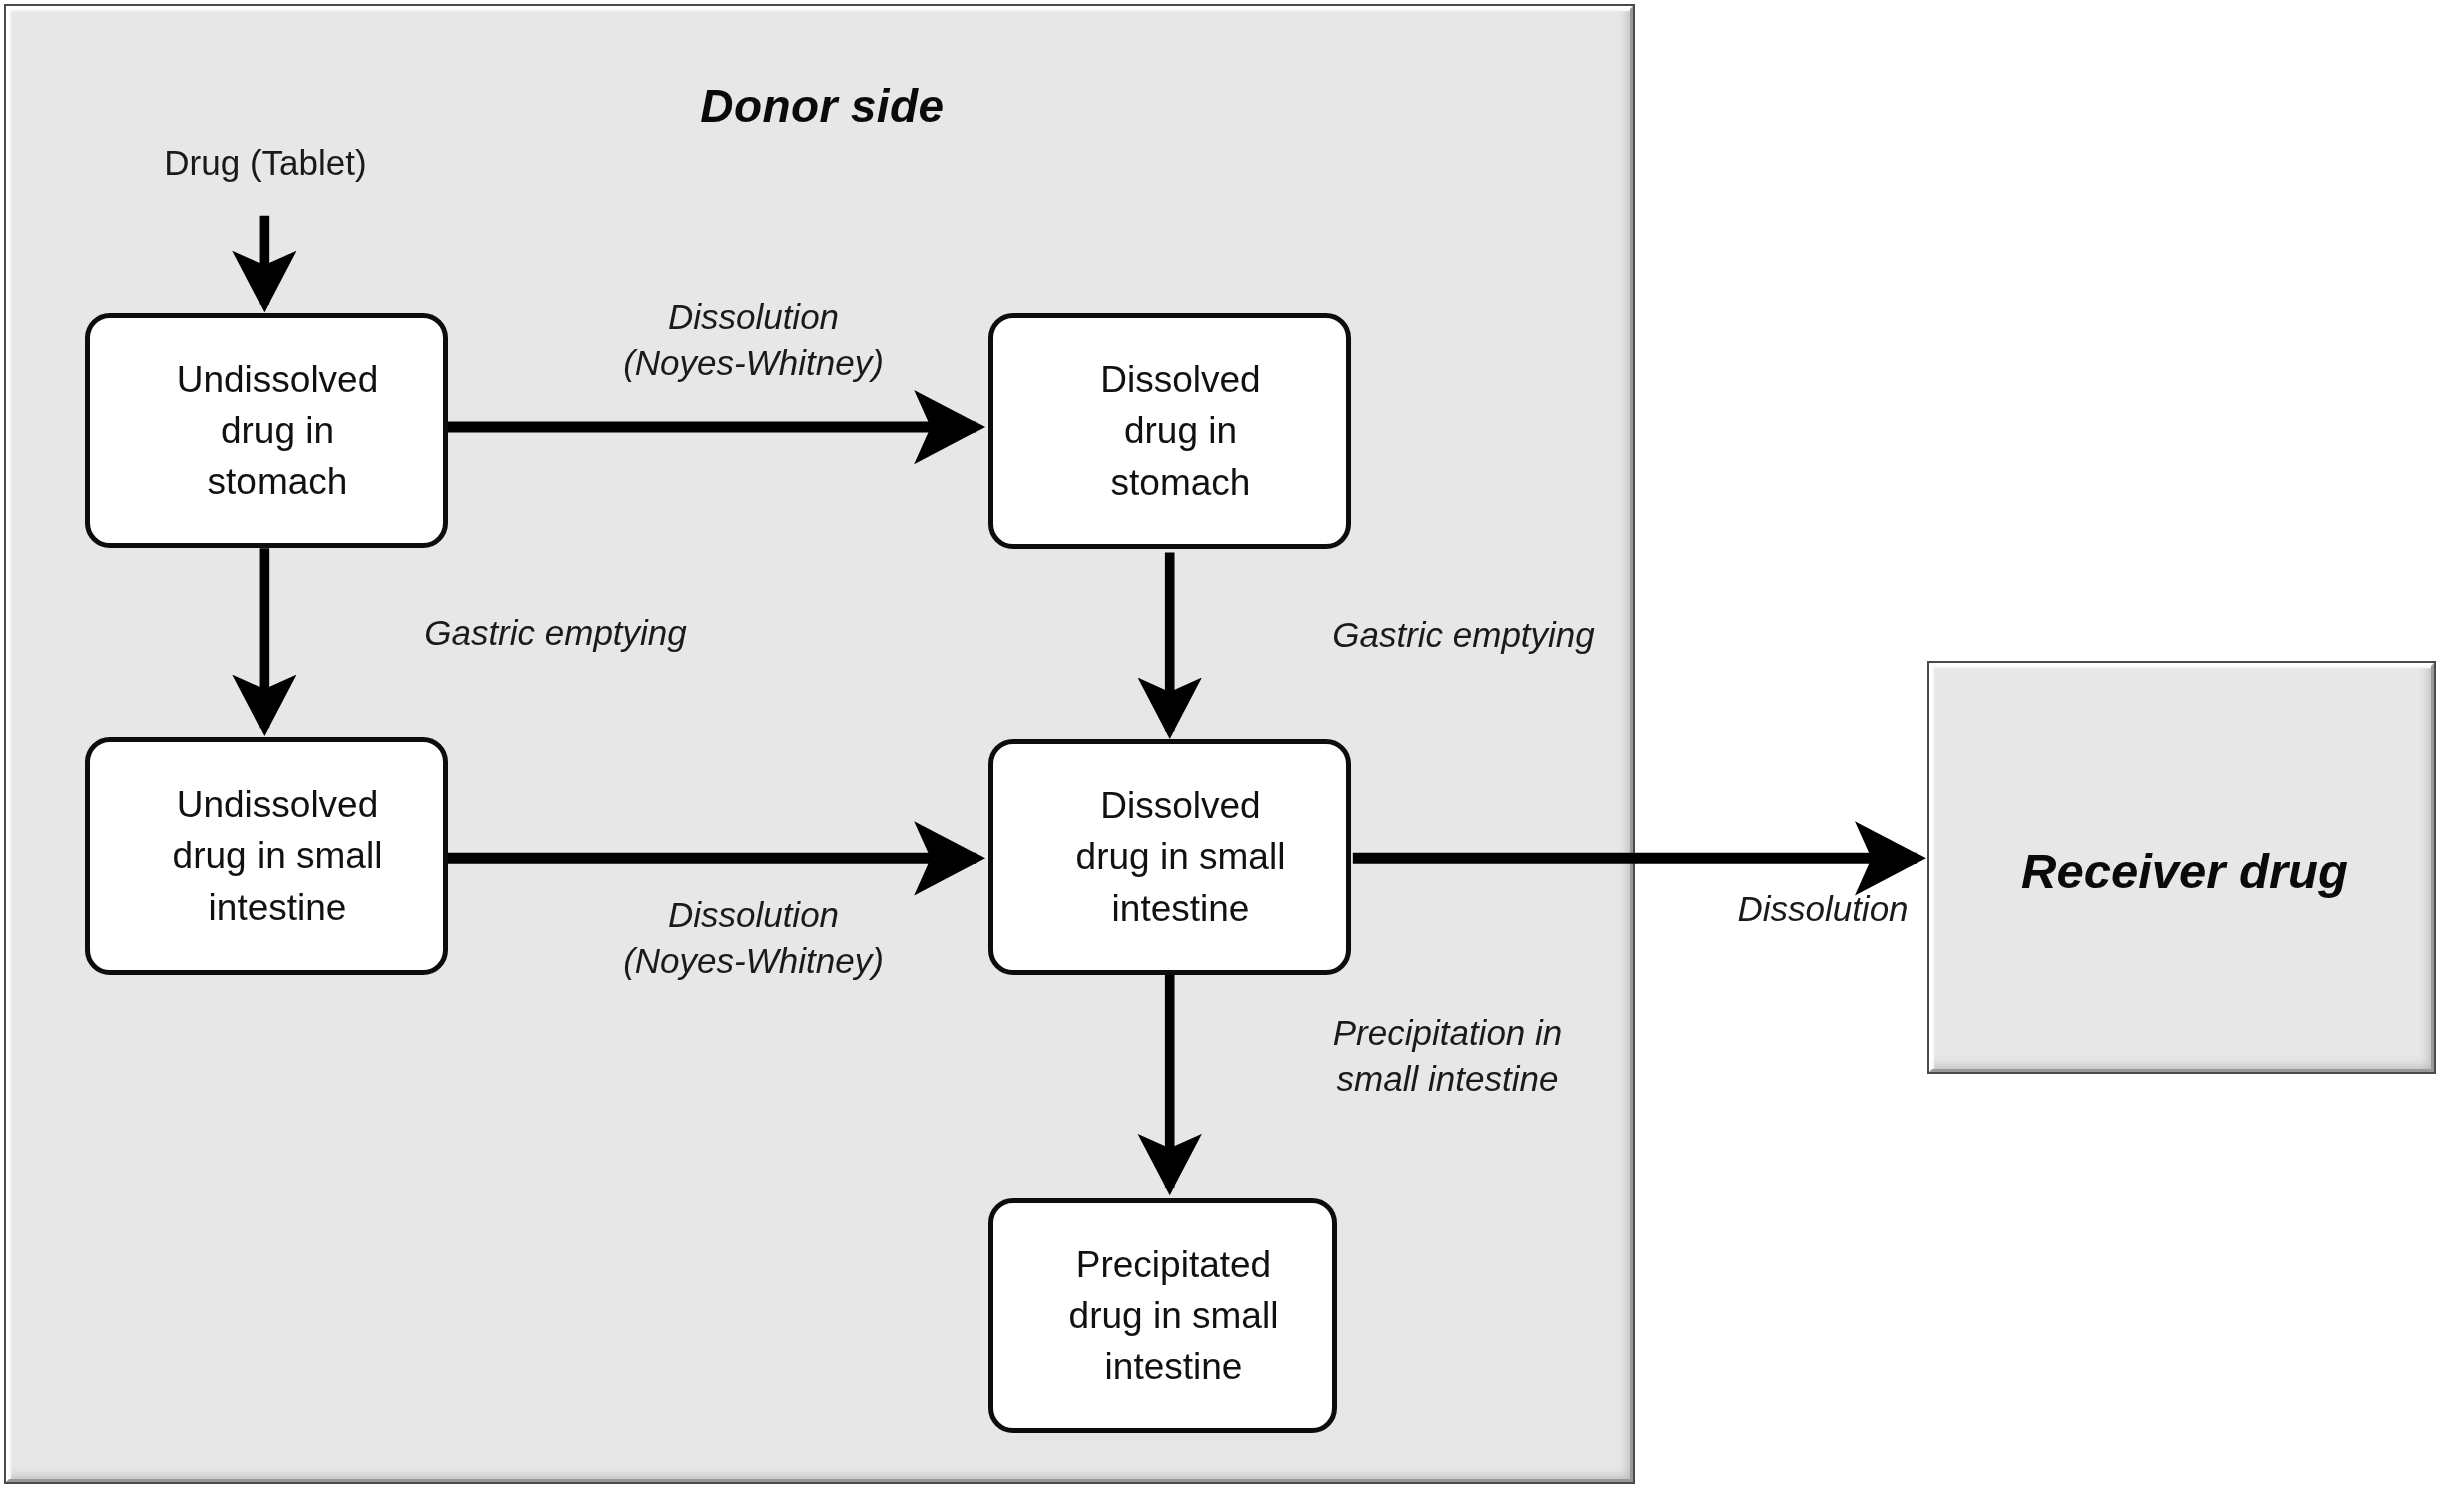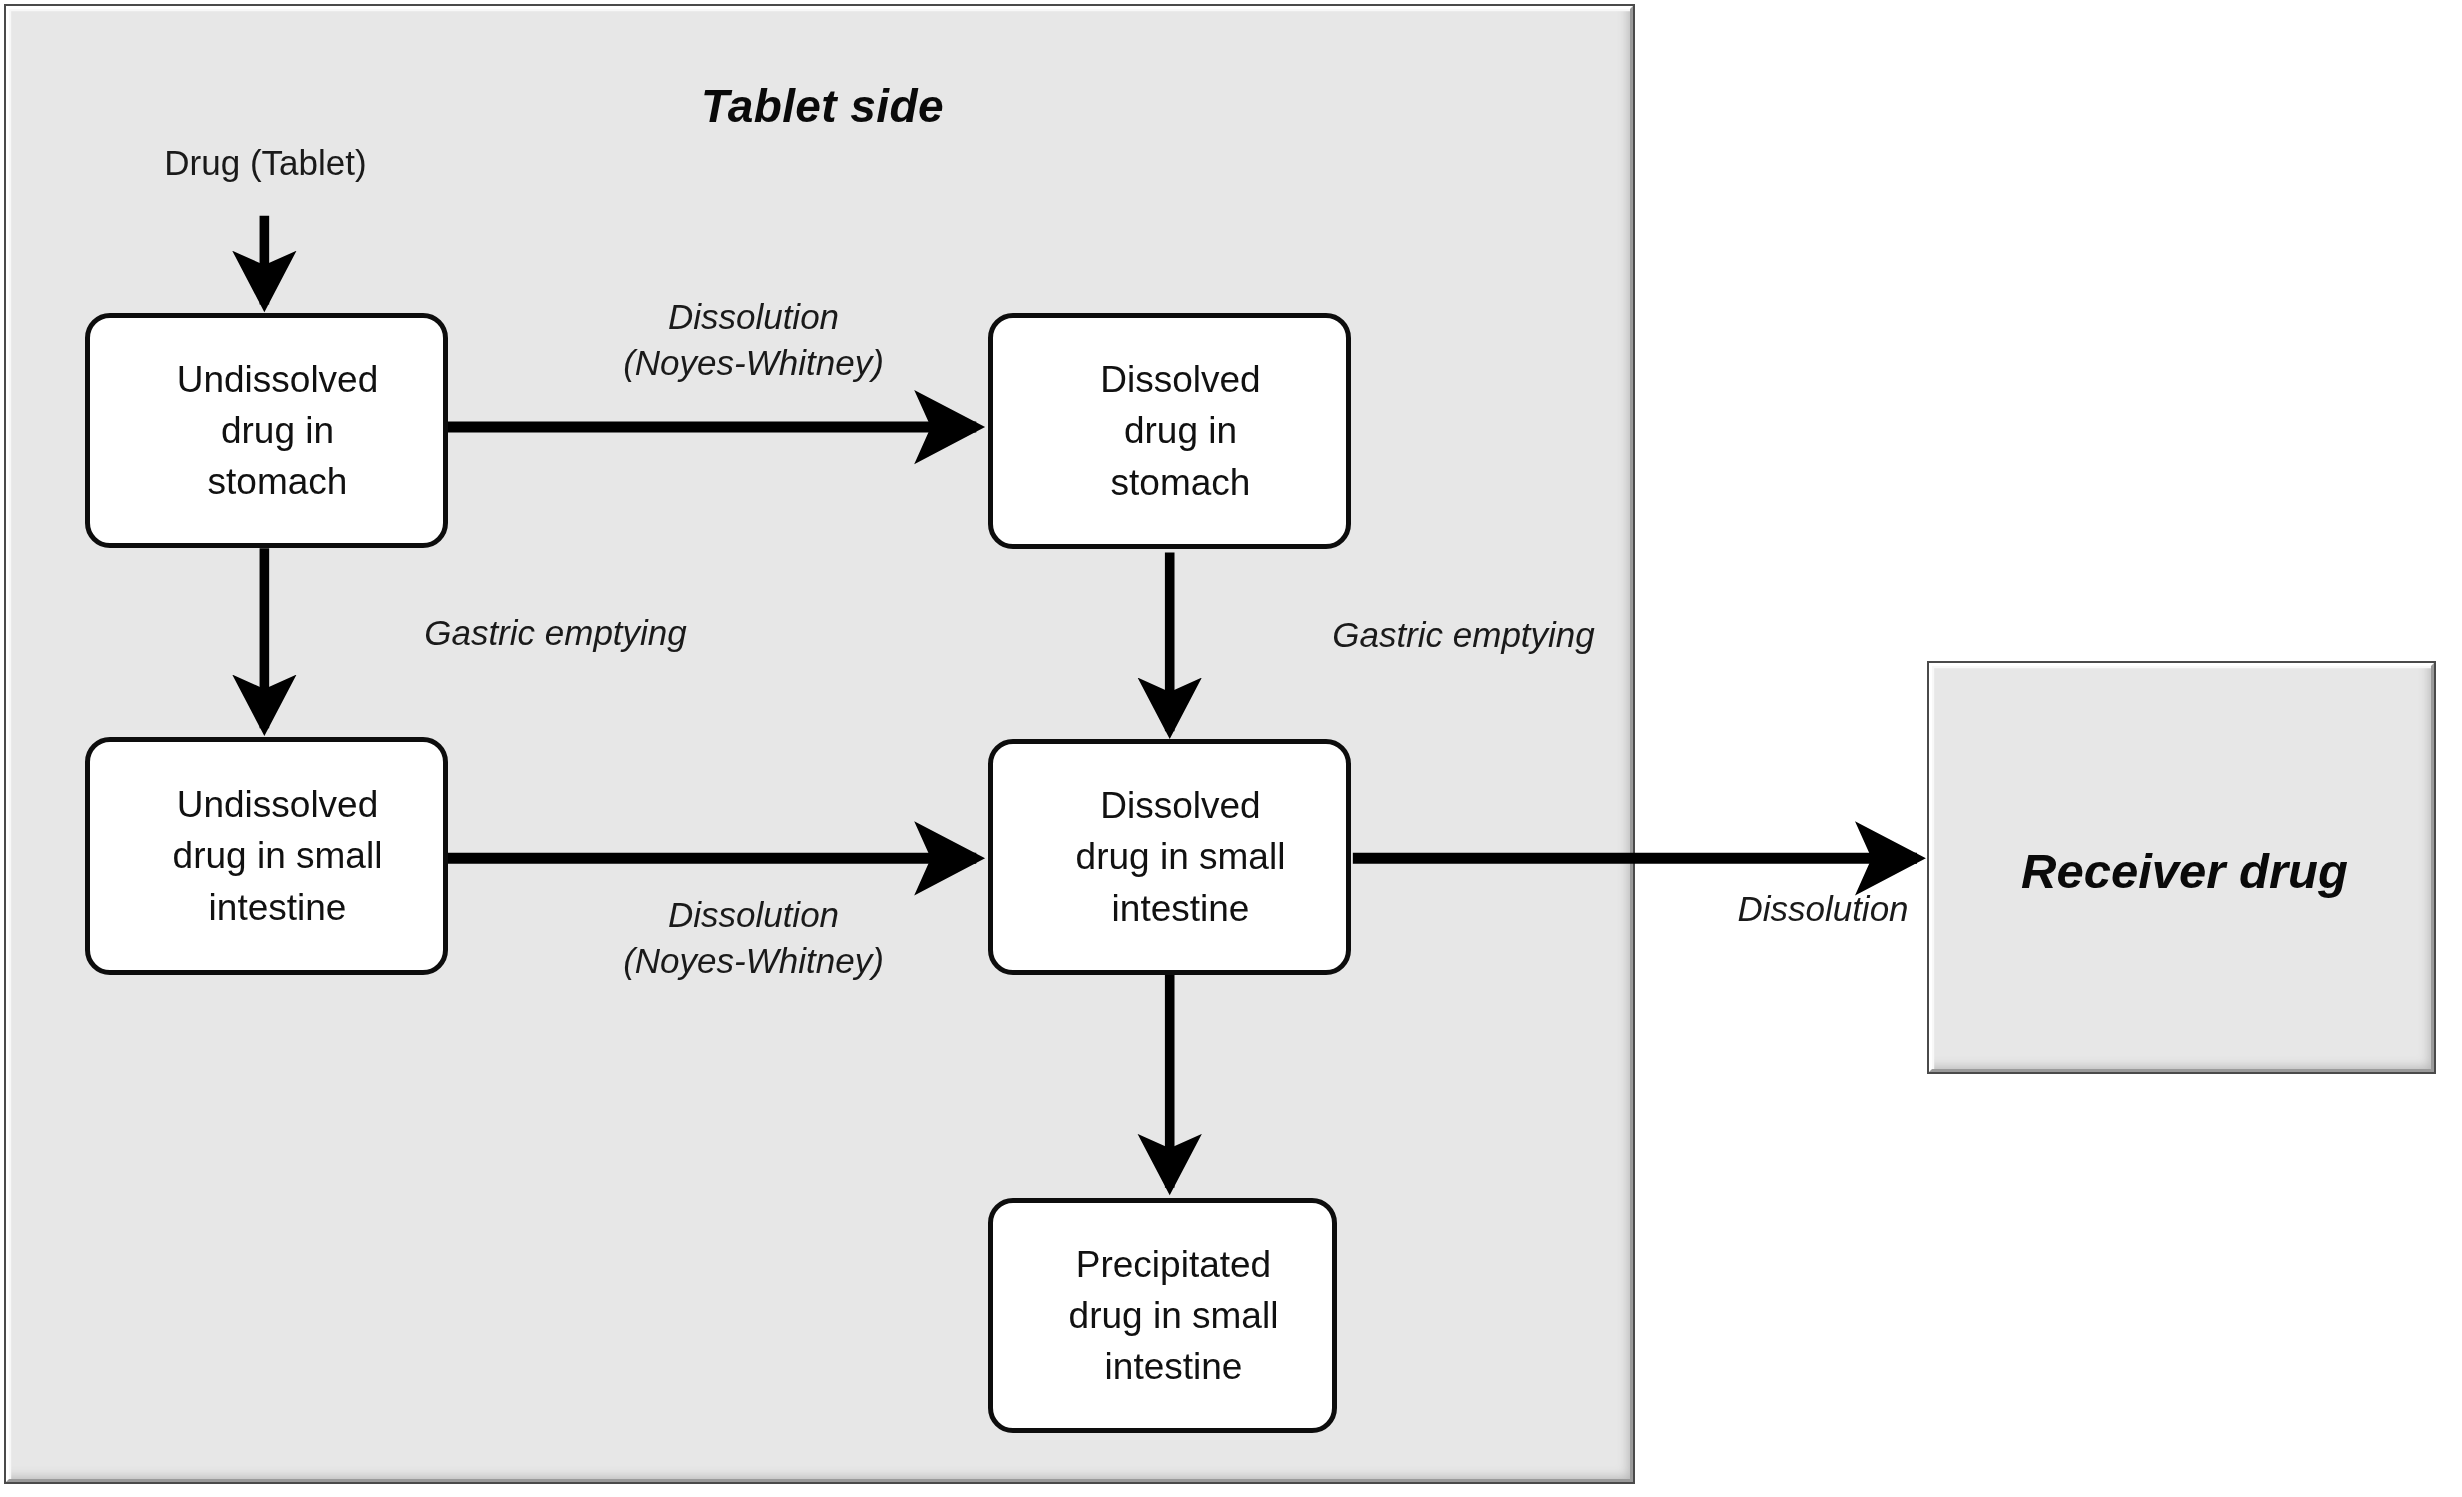--- a/index.html
+++ b/index.html
@@ -110,21 +110,21 @@
   .lbl-left   { text-align: center; font-style: italic; }
   .lbl-center { text-align: center; }
 </style>
 </head>
 <body>
 
 <div id="stage">
 
   <div class="panel" id="donor-panel">
     <div class="panel-inner-bevel"></div>
-    <div class="panel-title" id="donor-title">Tablet side</div>
+    <div class="panel-title" id="donor-title">Donor side</div>
   </div>
 
   <div class="panel" id="receiver-panel">
     <div class="panel-inner-bevel"></div>
     <div class="panel-title" id="receiver-title">Receiver drug</div>
   </div>
 
   <svg class="layer" viewBox="0 0 3334 2028">
     <defs>
       <marker id="ah" markerWidth="7" markerHeight="7" refX="5.6" refY="3.5" orient="auto" markerUnits="strokeWidth">
@@ -182,17 +182,19 @@
   <div class="edge-label lbl-left" style="left: 517px; top: 294px; width: 473px; white-space: pre-line;">Dissolution
 (Noyes-Whitney)</div>
 
   <div class="edge-label lbl-left" style="left: 297px; top: 610px; width: 517px; white-space: pre-line;">Gastric emptying</div>
 
   <div class="edge-label lbl-left" style="left: 1205px; top: 612px; width: 517px; white-space: pre-line;">Gastric emptying</div>
 
   <div class="edge-label lbl-left" style="left: 517px; top: 892px; width: 473px; white-space: pre-line;">Dissolution
 (Noyes-Whitney)</div>
 
+  <div class="edge-label lbl-left" style="left: 1211px; top: 1010px; width: 473px; white-space: pre-line;">Precipitation in
+small intestine</div>
 
   <div class="edge-label lbl-left" style="left: 1668px; top: 886px; width: 310px; white-space: pre-line;">Dissolution</div>
 
 </div>
 
 
 </body></html>

